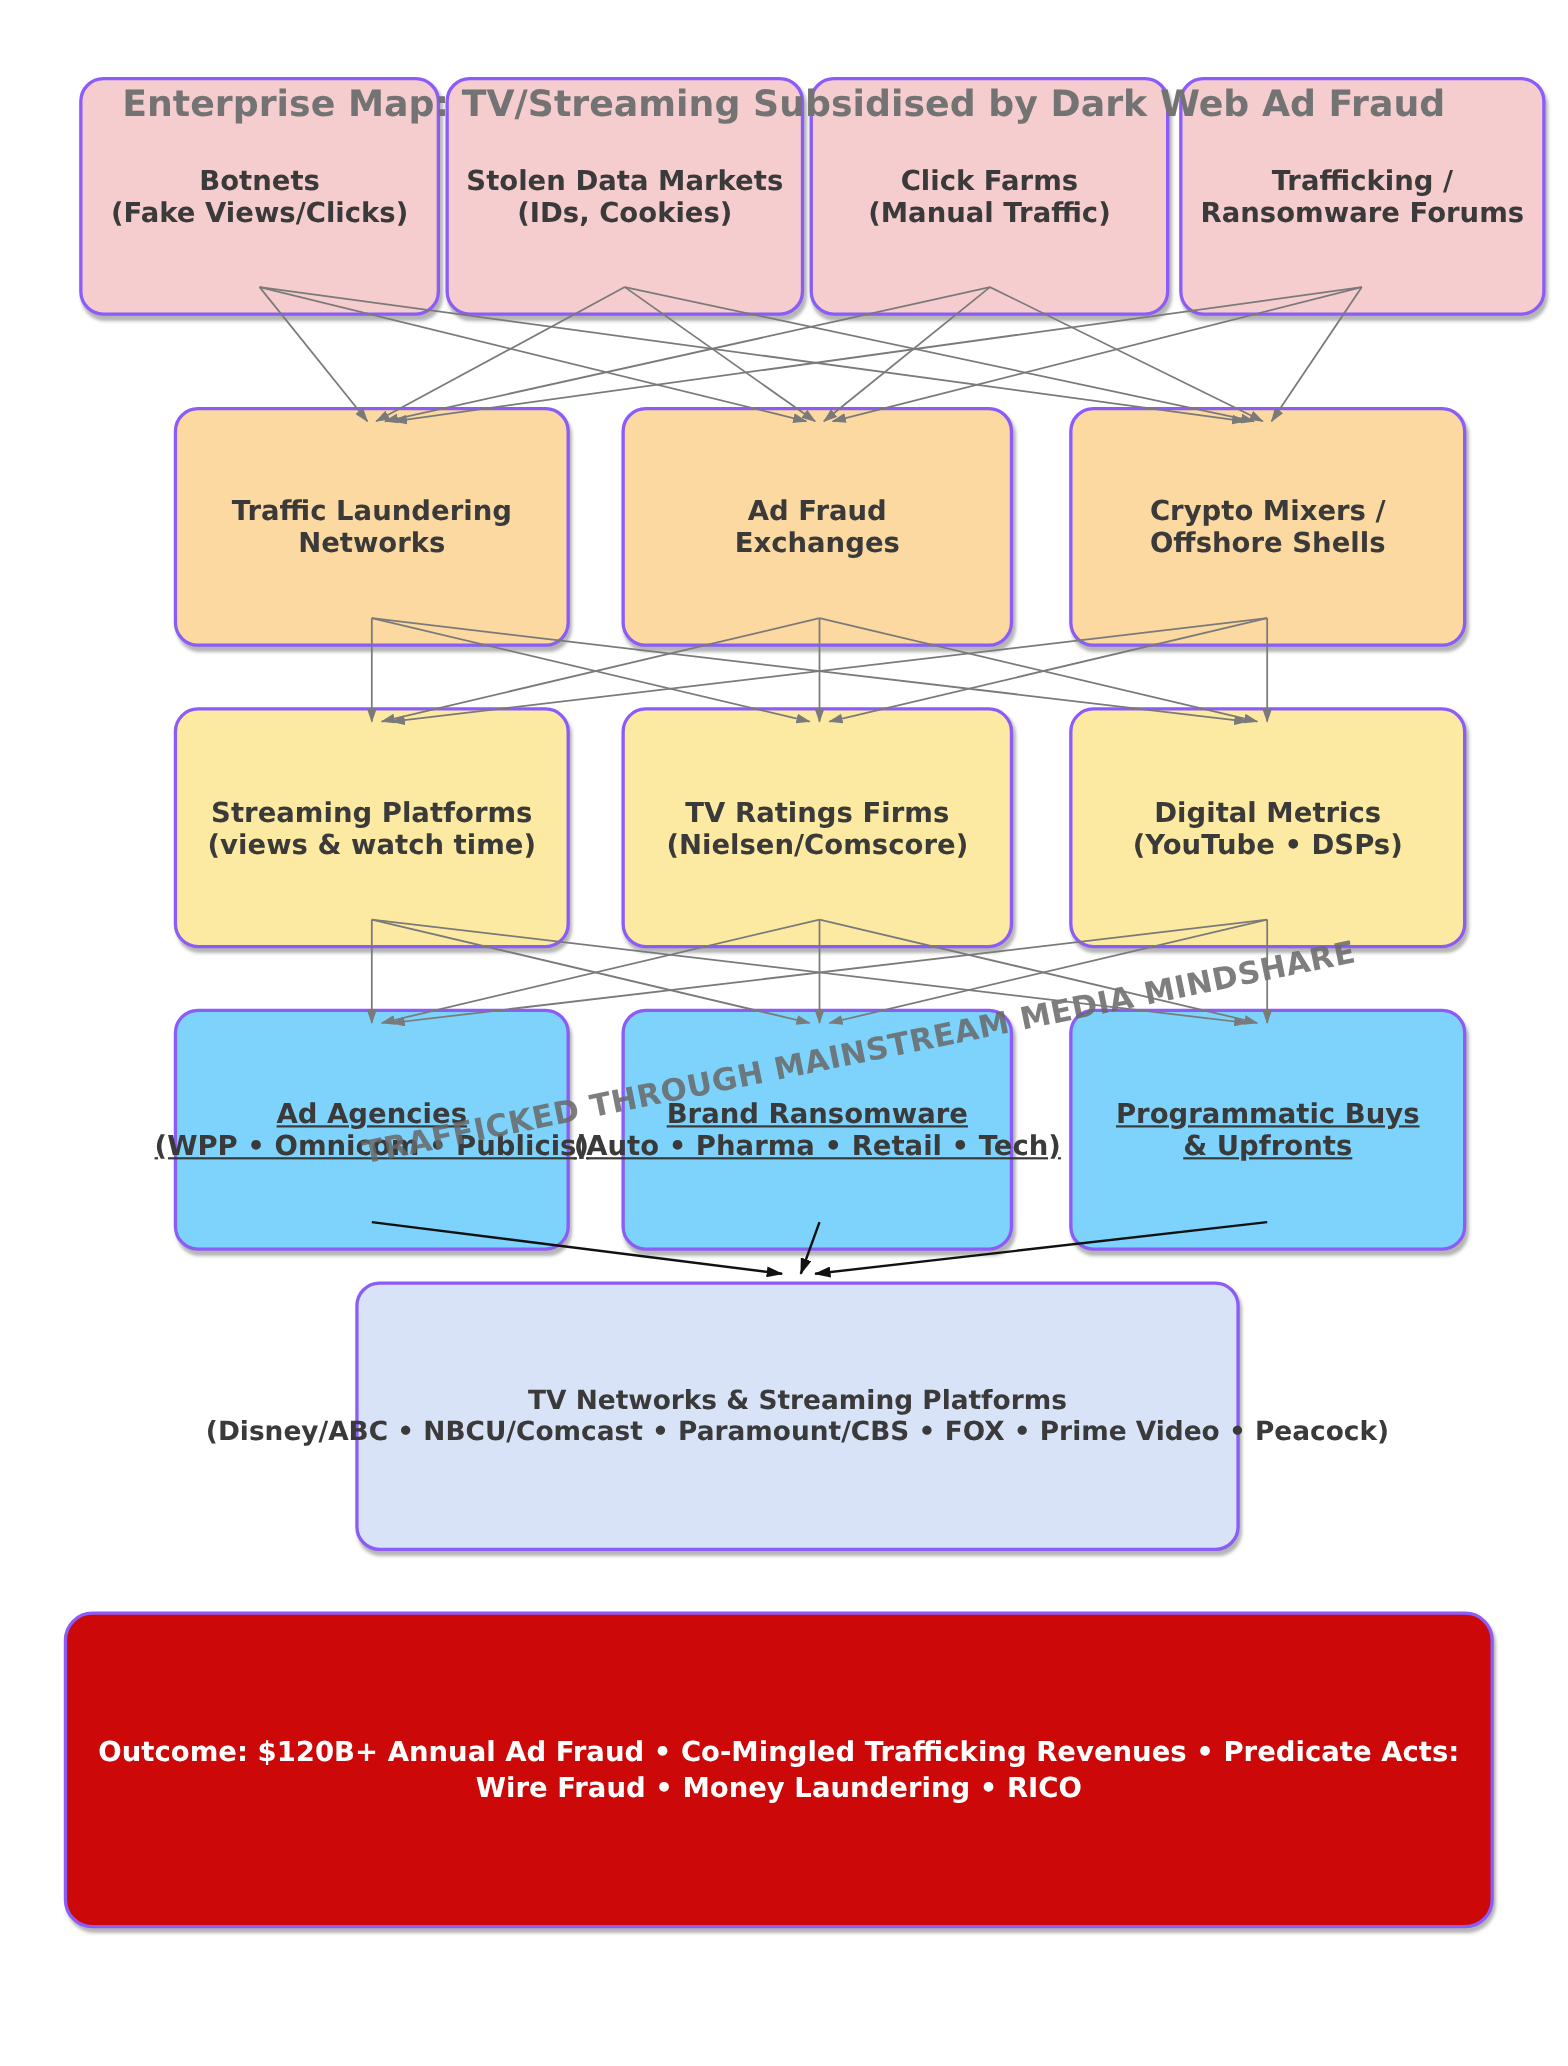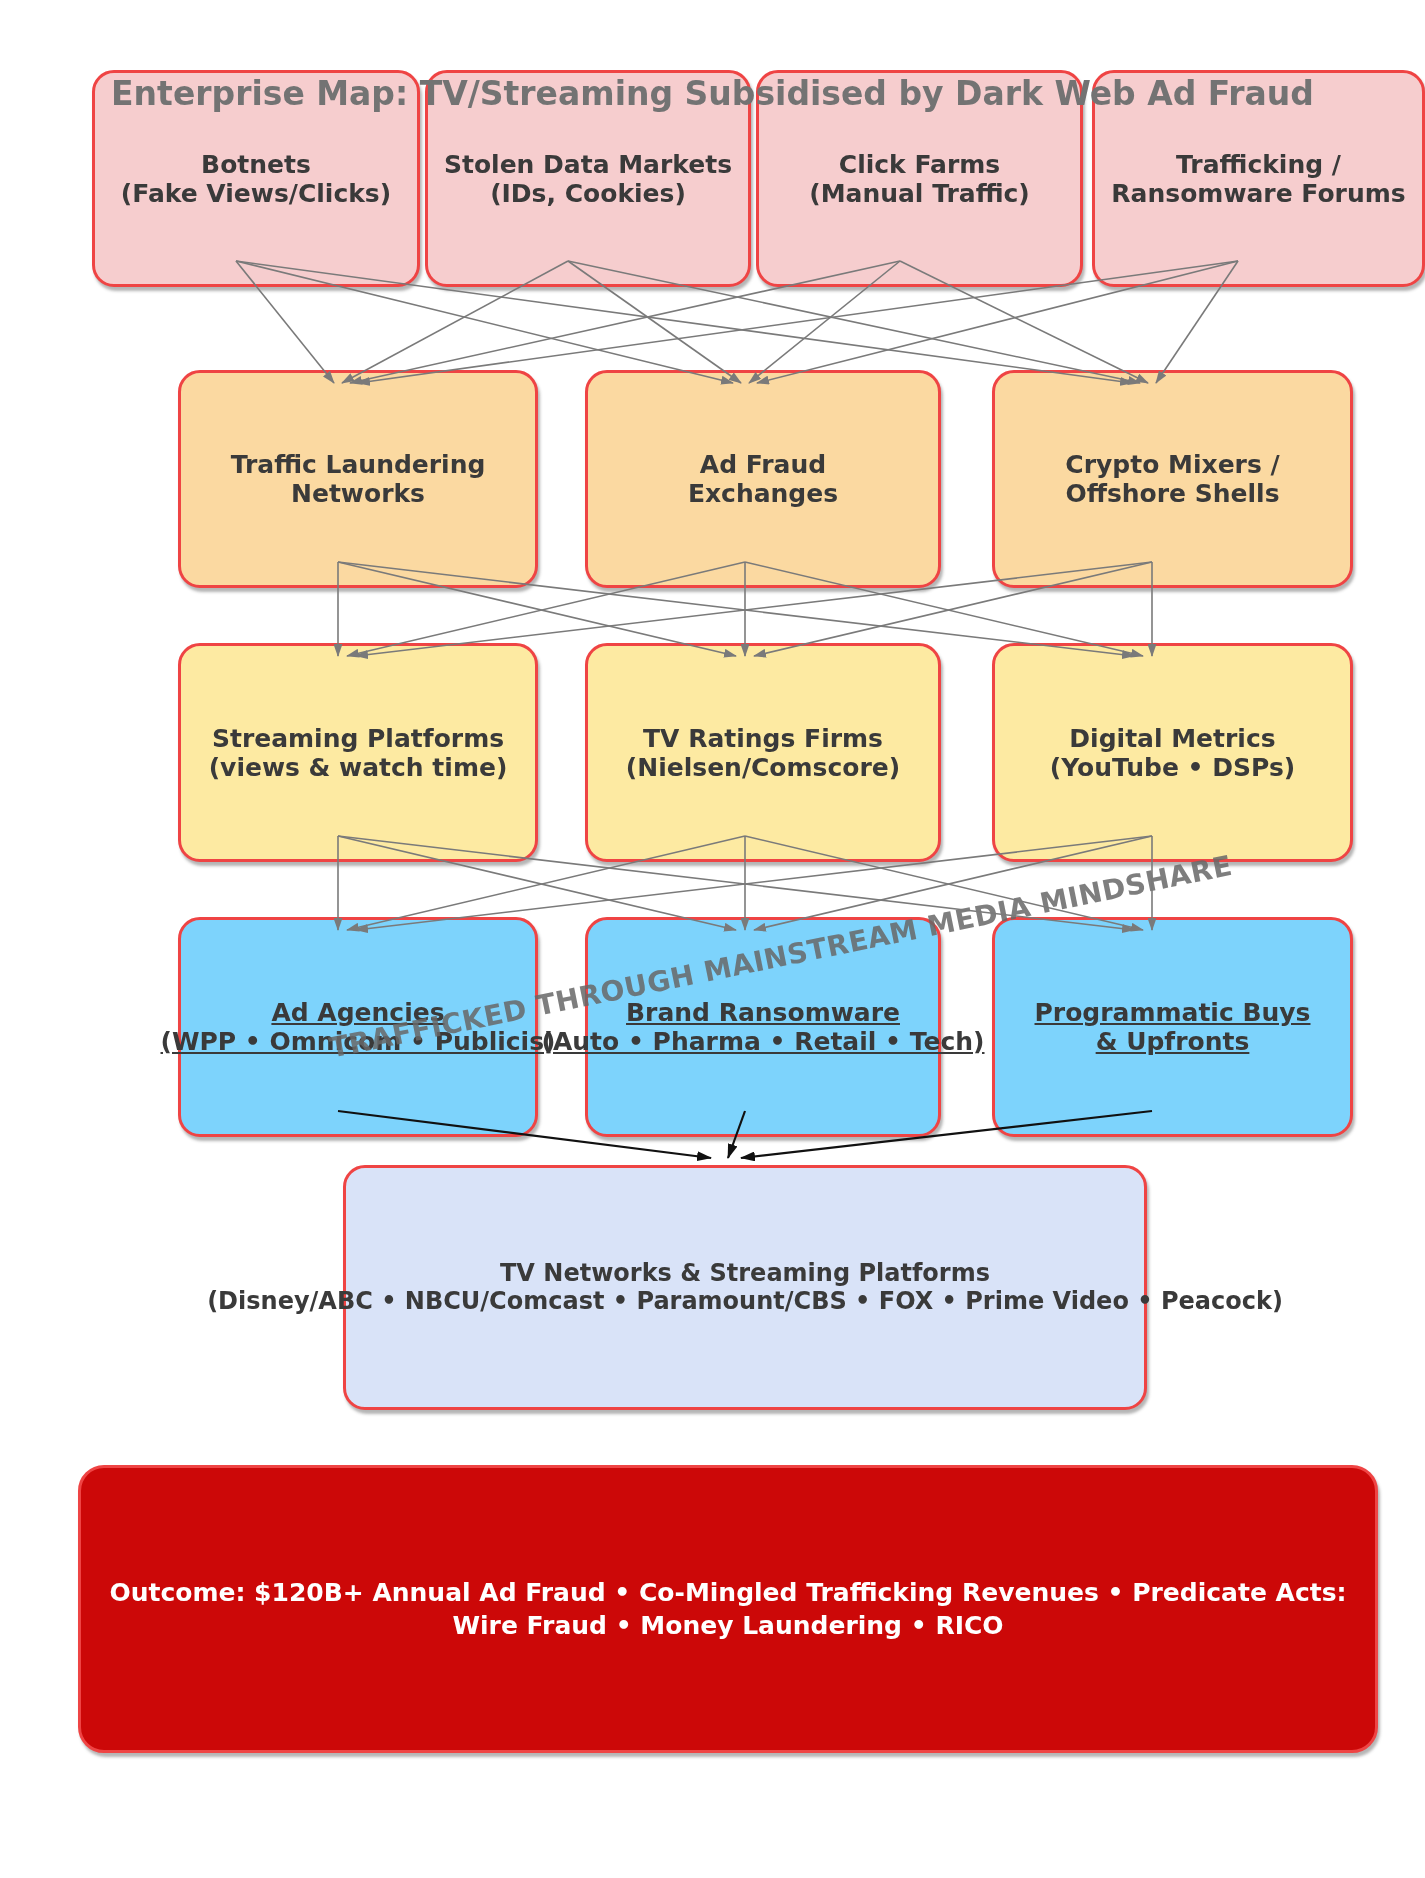--- a/index.html
+++ b/index.html
@@ -3,26 +3,25 @@
 <meta charset="utf-8">
 <style>
   html,body{margin:0;padding:0;background:#ffffff;}
   #canvas{
     position:relative;width:1425px;height:1878px;background:#ffffff;overflow:hidden;
     font-family:"DejaVu Sans","Liberation Sans",sans-serif;
   }
   
   .node{
     position:absolute;box-sizing:border-box;
-    border:3px solid #ef4444;border-radius:22px;
+    border:3px solid #8b5cf6;border-radius:22px;
     display:flex;flex-direction:column;justify-content:center;align-items:center;
     font-weight:bold;color:#3a3a3a;text-align:center;
     line-height:1.16;z-index:1;
     box-shadow:2px 4px 3px rgba(90,90,90,0.45);
-    margin-left:20px;
   }
   .node .ln{white-space:nowrap;}
   .tier-label{font-size:25px;}
   
   .row-sources{top:70px;height:217px;}
   .row-laundering{top:370px;height:218px;}
   .row-metrics{top:643px;height:219px;}
   .row-buyers{top:917px;height:220px;}
   
   .p0{left:72px;width:328px;}

